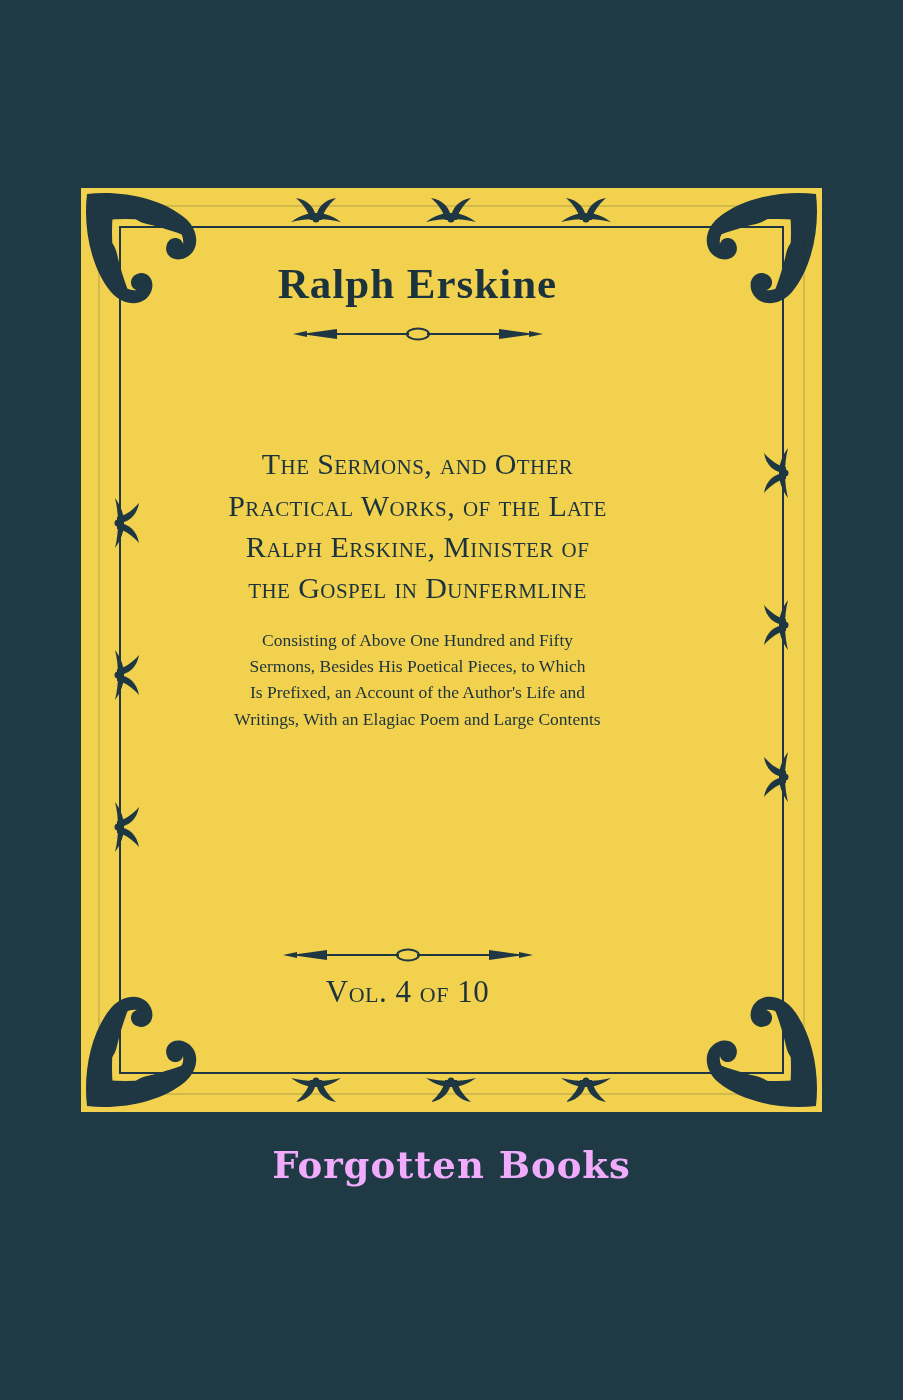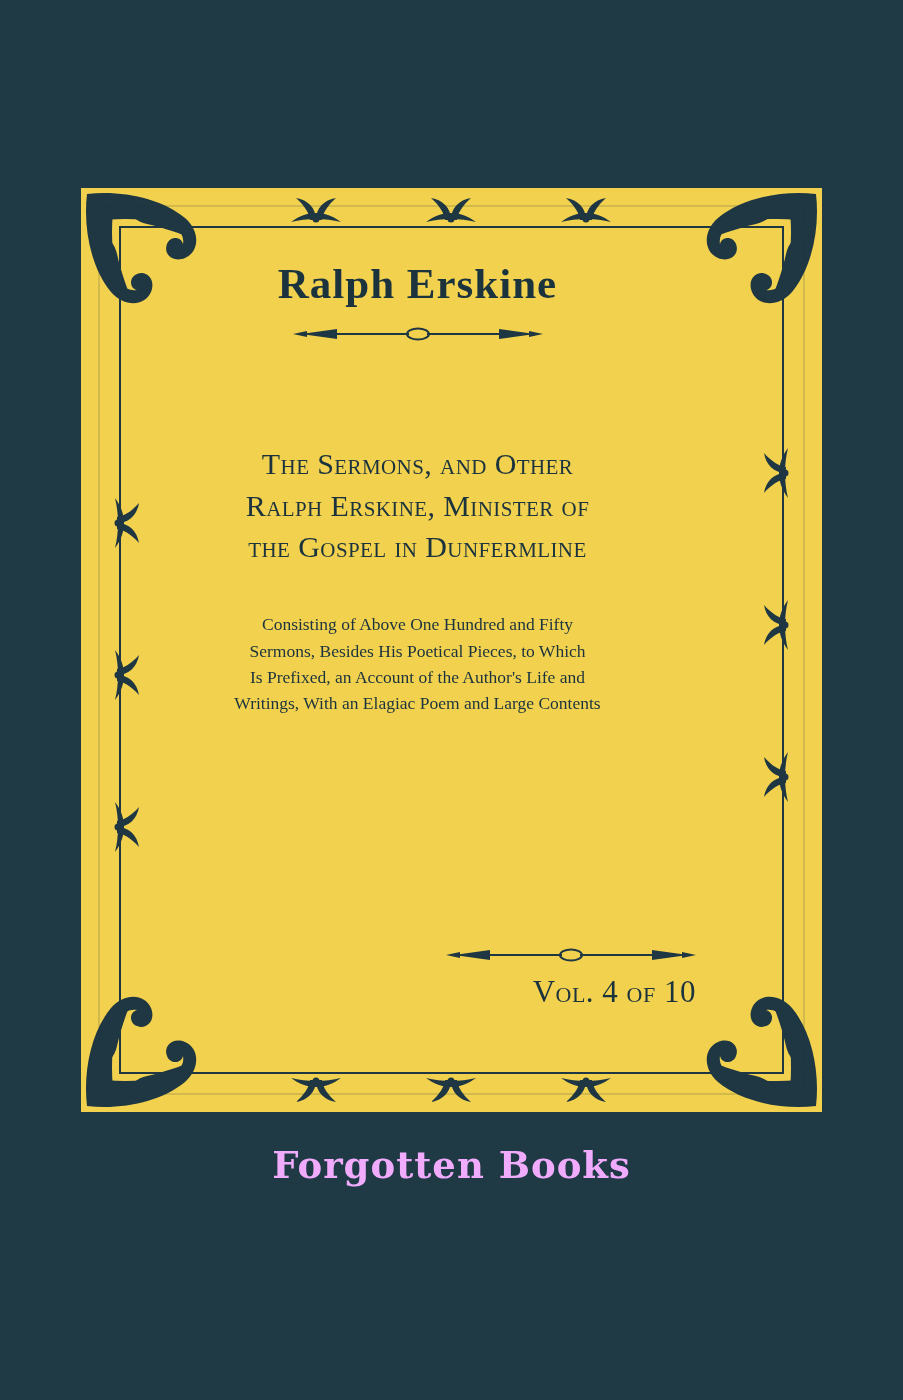--- a/index.html
+++ b/index.html
@@ -81,34 +81,34 @@
   }
   #title-block .tline {
     font-size: 30px;
     line-height: 1.38;
     font-variant: small-caps;
     letter-spacing: 0.4px;
     white-space: nowrap;
   }
 
   #subtitle-block {
-    margin-top: 44px;
+    margin-top: 18px;
     font-size: 17.5px;
     line-height: 1.5;
   }
   #subtitle-block .sline {
     white-space: nowrap;
   }
 
   #volume-area {
     position: absolute;
     left: 0;
     right: 0;
     top: 702px;
-    text-align: right;
+    text-align: center;
   }
   #volume-label {
     margin-top: 6px;
     font-size: 31px;
     font-variant: small-caps;
     letter-spacing: 0.5px;
   }
 
   
   #publisher {
@@ -185,20 +185,21 @@
       <path d="M0,9 L14,6 L14,12 Z" fill="#1f3742"></path>
       <rect x="44" y="8" width="72" height="2" fill="#1f3742"></rect>
       <rect x="134" y="8" width="72" height="2" fill="#1f3742"></rect>
       <ellipse cx="125" cy="9" rx="11" ry="5.5" fill="none" stroke="#1f3742" stroke-width="2"></ellipse>
       <path d="M242,9 L206,4 L206,14 Z" fill="#1f3742"></path>
       <path d="M250,9 L236,6 L236,12 Z" fill="#1f3742"></path>
     </svg>
 
     <div id="title-block">
       <div class="tline">The Sermons, and Other</div>
+      <div class="tline">Practical Works, of the Late</div>
       <div class="tline">Ralph Erskine, Minister of</div>
       <div class="tline">the Gospel in Dunfermline</div>
     </div>
 
     <div id="subtitle-block">
       <div class="sline">Consisting of Above One Hundred and Fifty</div>
       <div class="sline">Sermons, Besides His Poetical Pieces, to Which</div>
       <div class="sline">Is Prefixed, an Account of the Author's Life and</div>
       <div class="sline">Writings, With an Elagiac Poem and Large Contents</div>
     </div>

